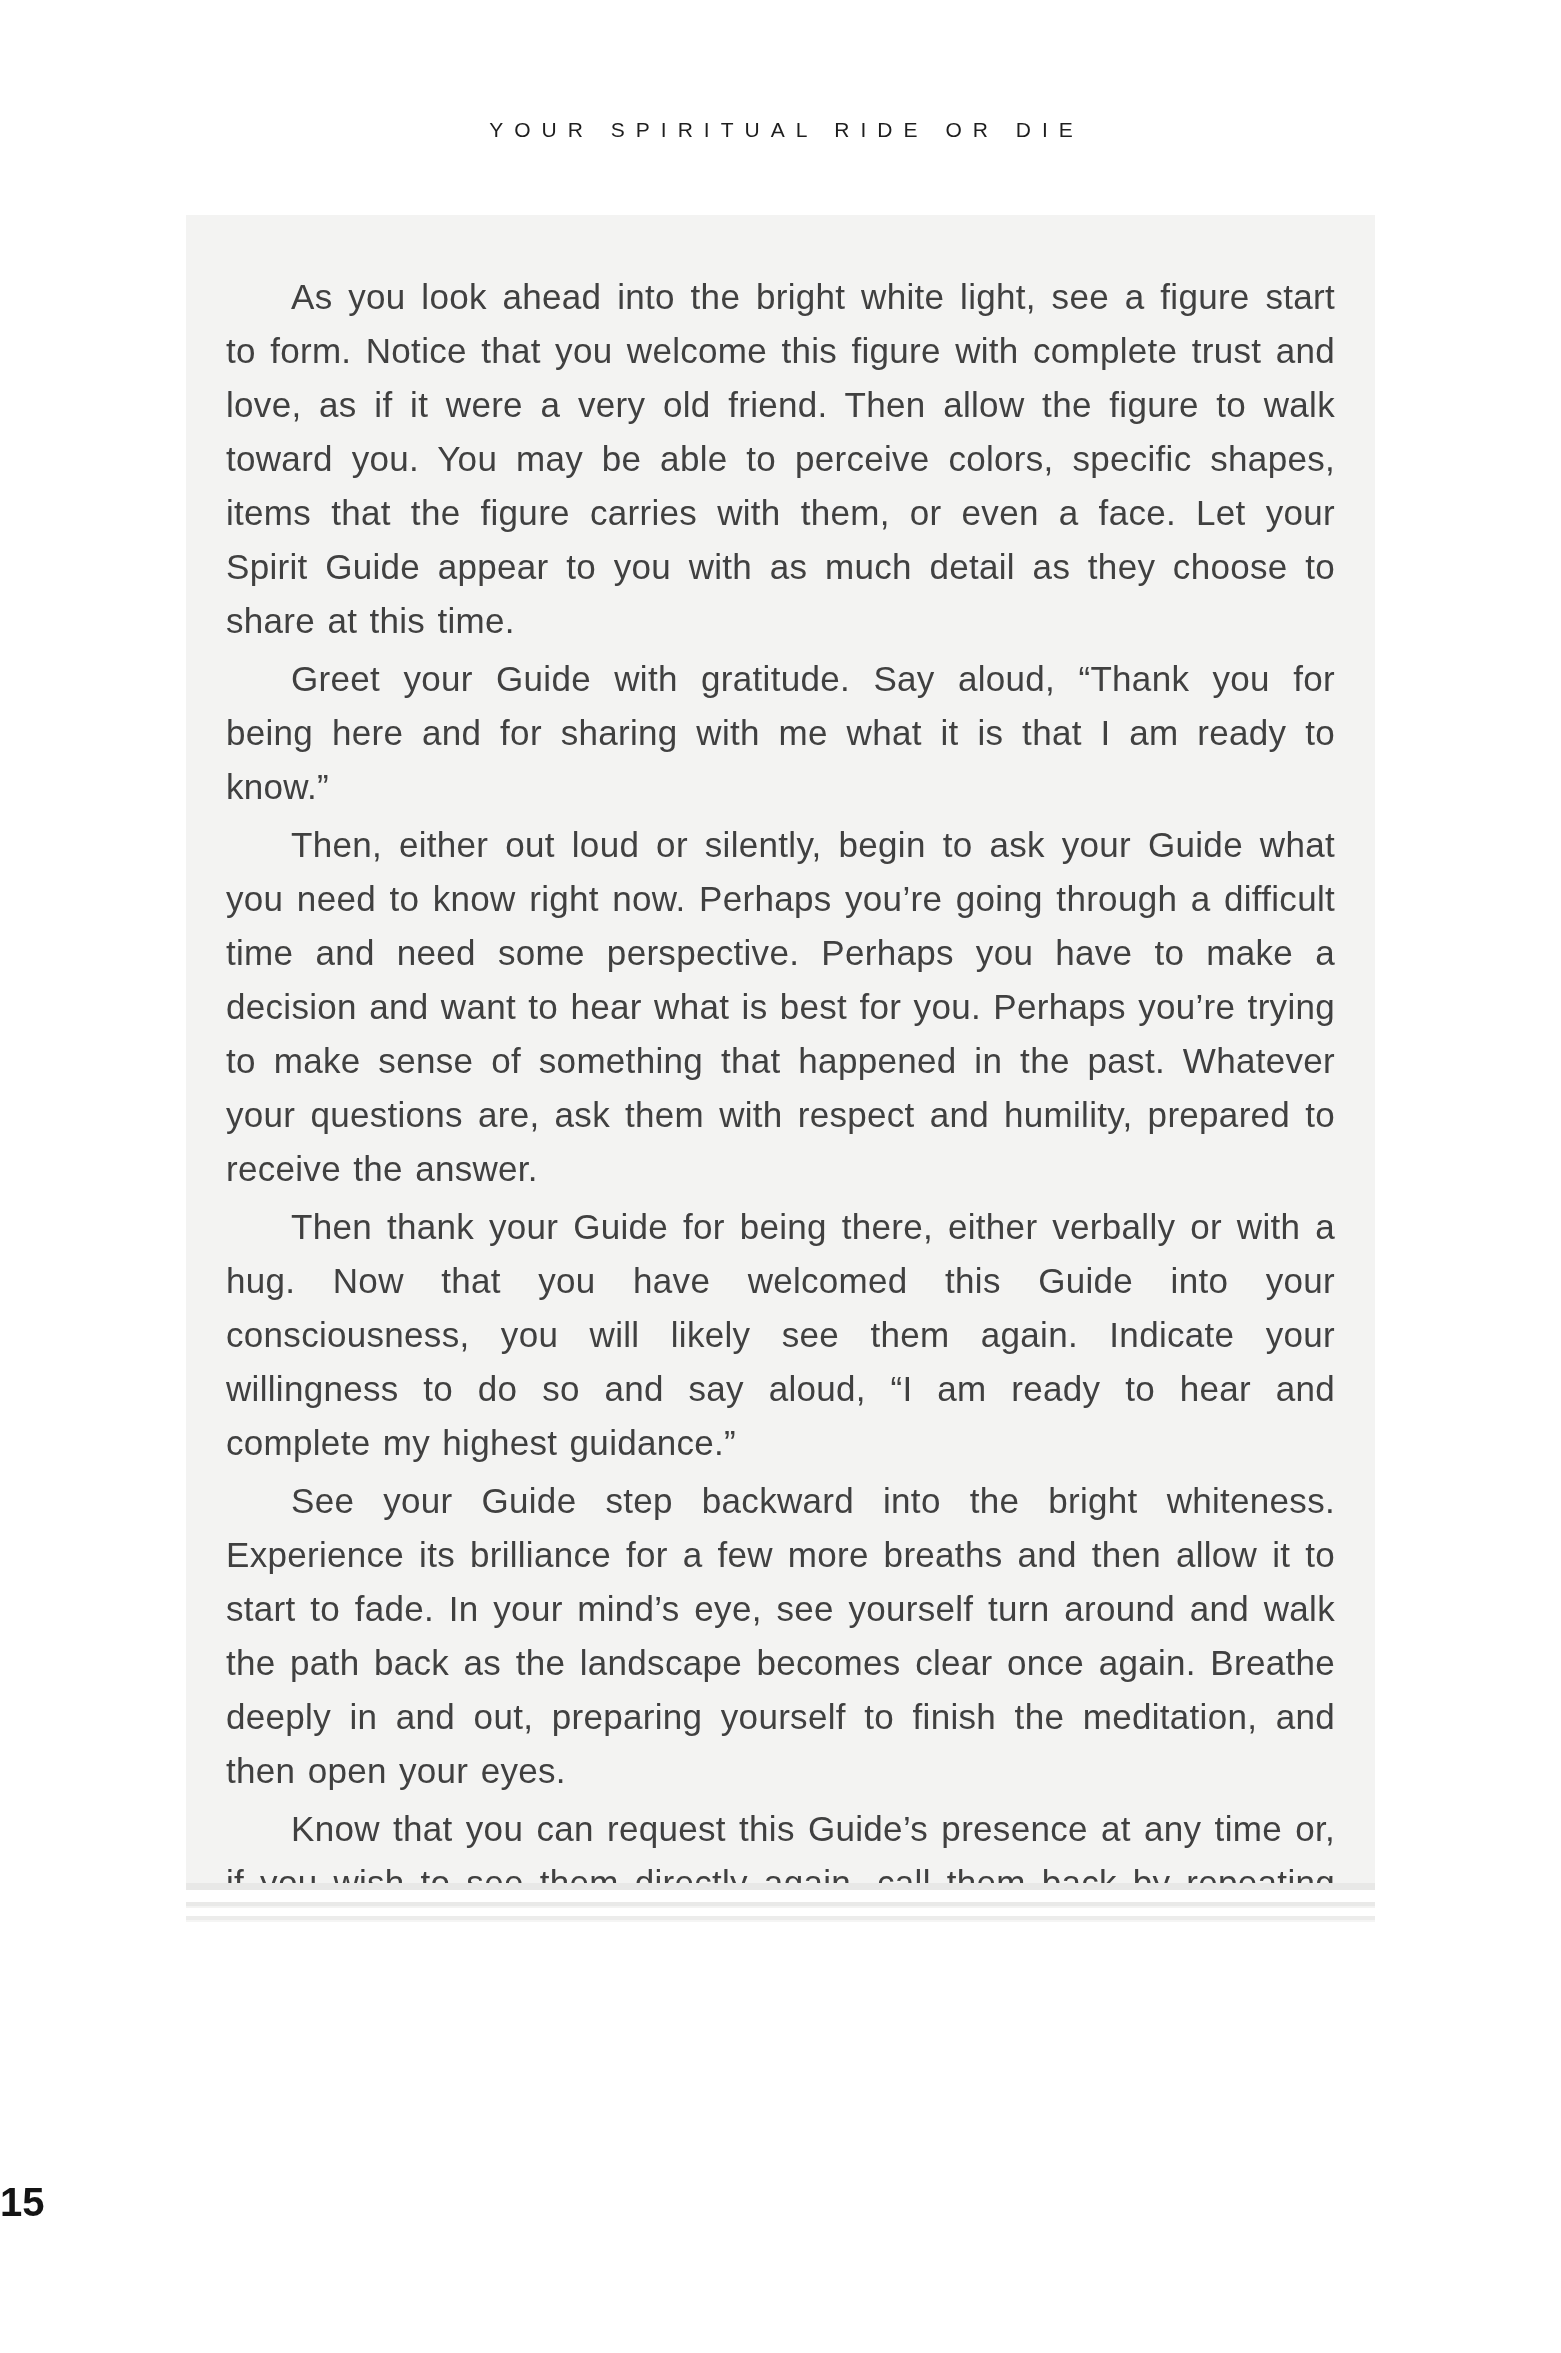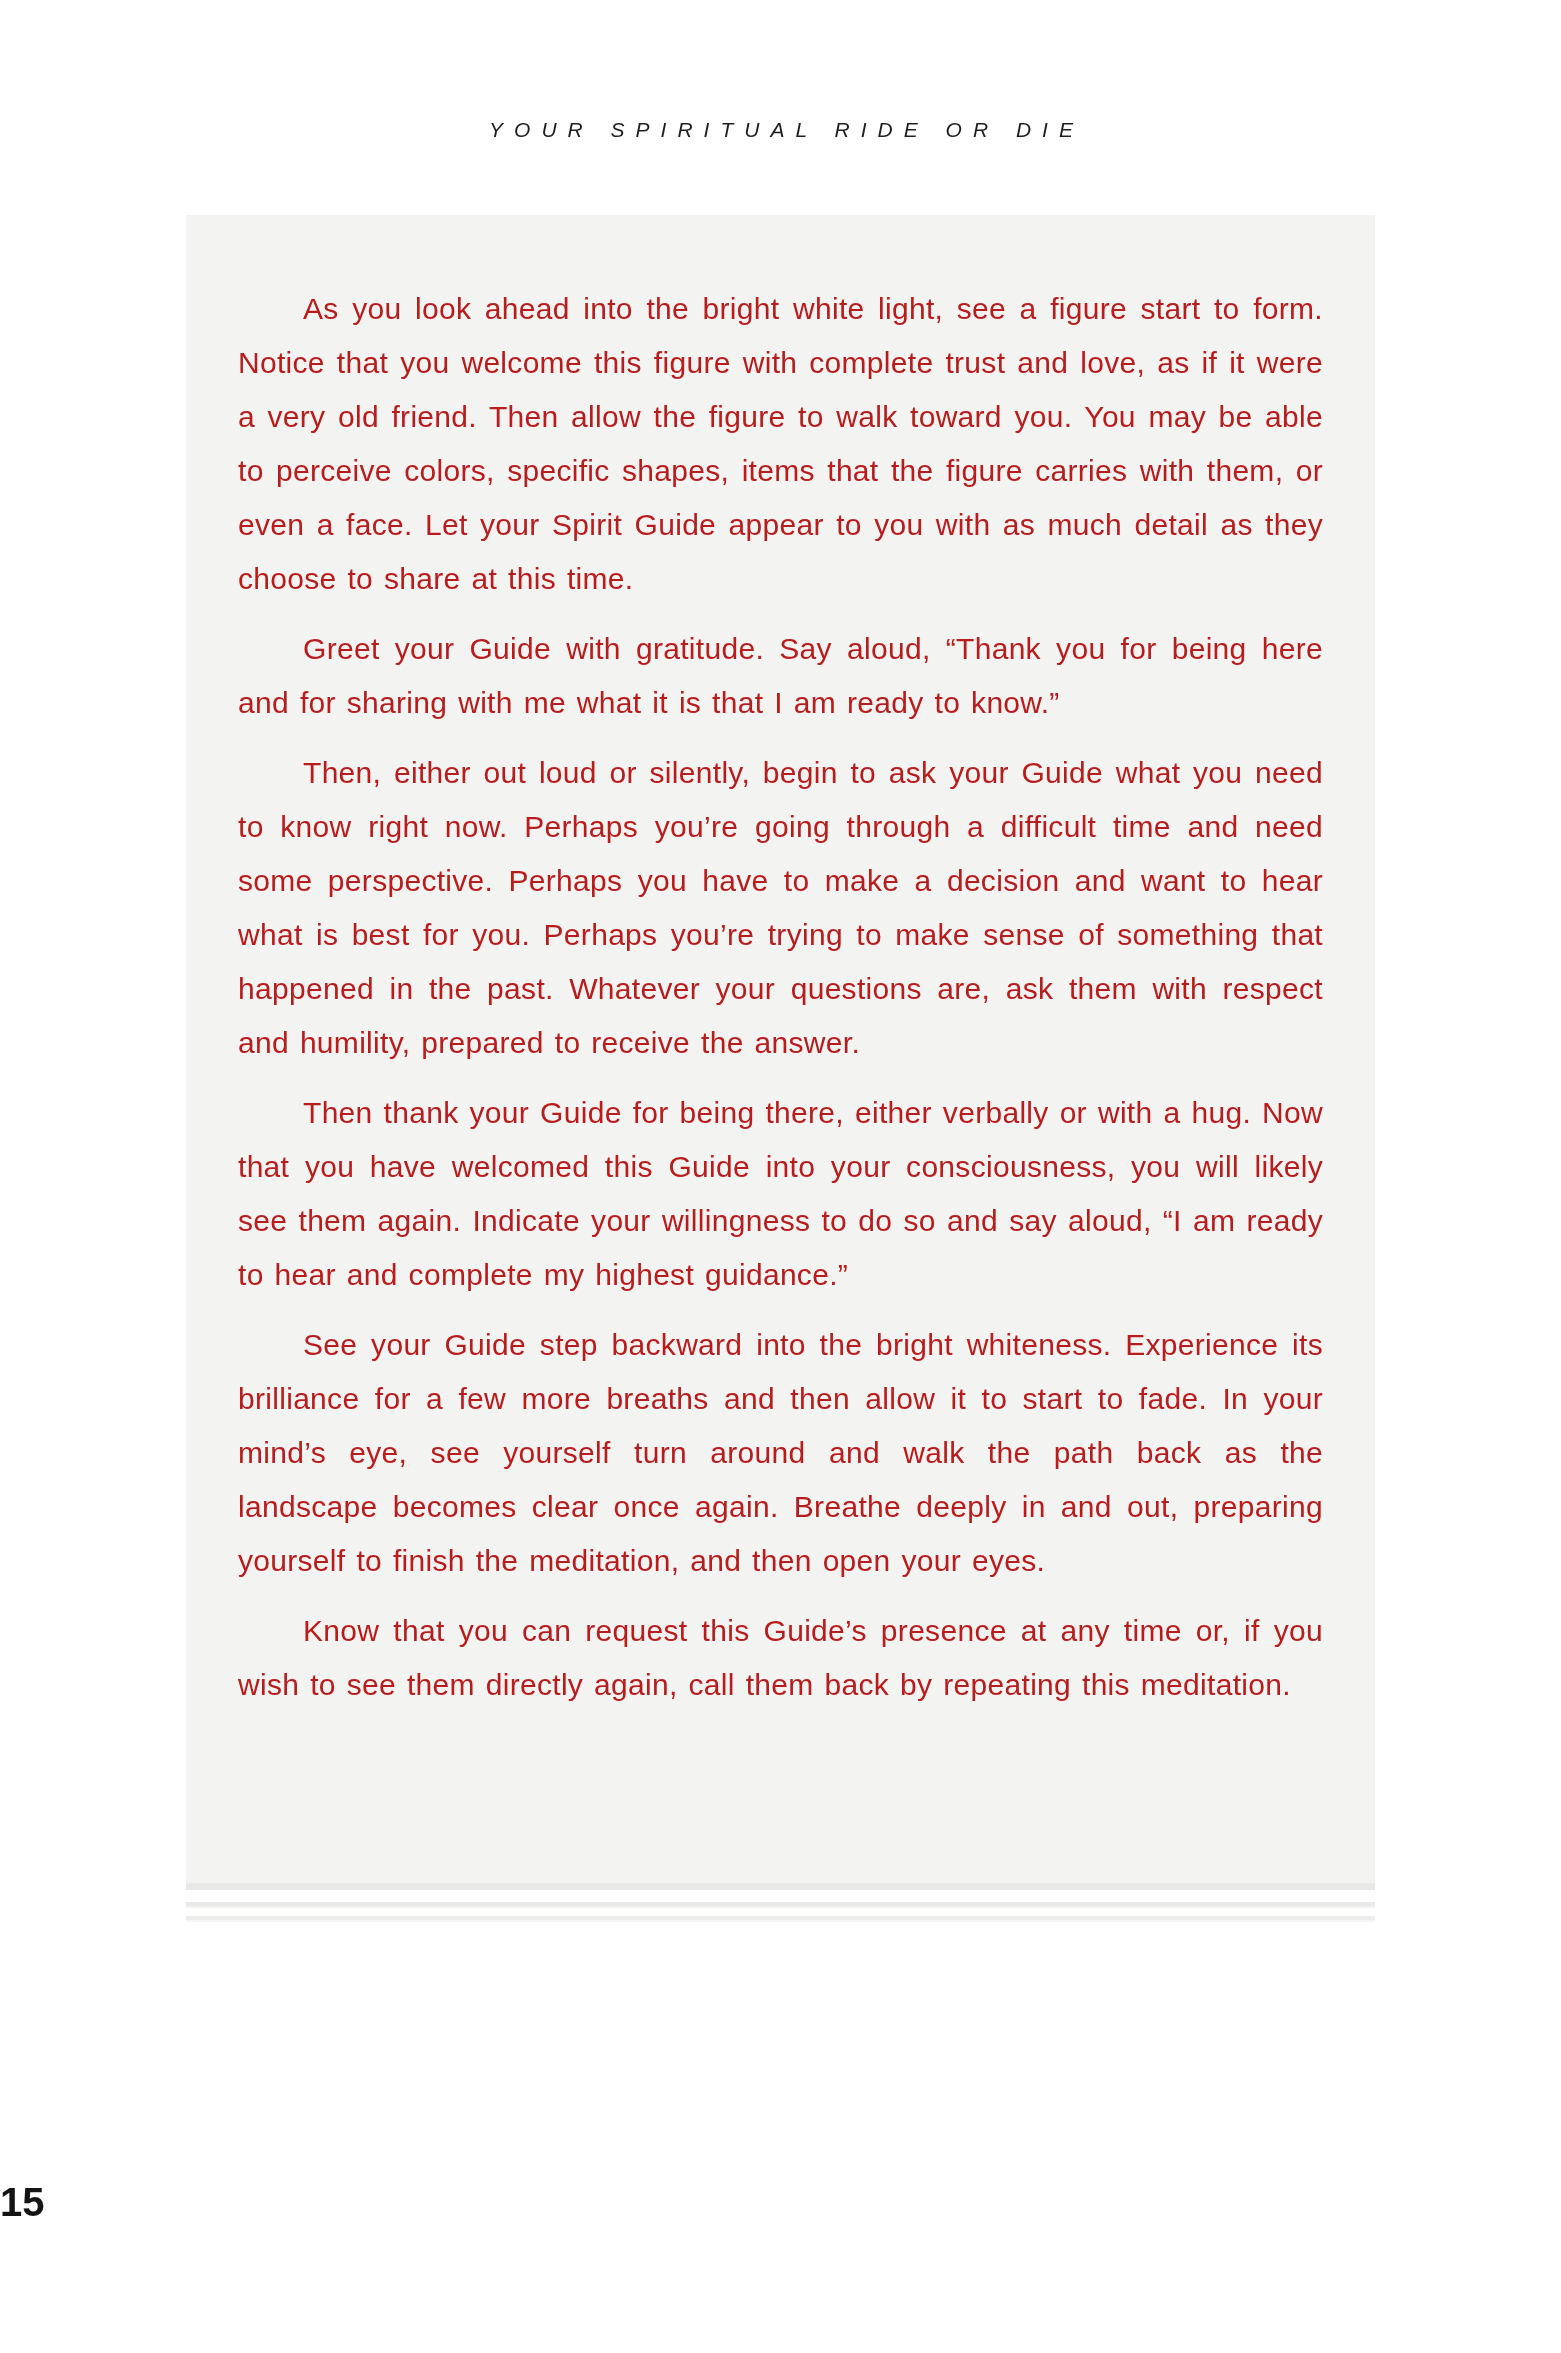--- a/index.html
+++ b/index.html
@@ -20,43 +20,42 @@
     top: 118px;
     left: 0;
     width: 100%;
     text-align: center;
     font-size: 21px;
     font-weight: 400;
     letter-spacing: 11px;
     text-indent: 11px; 
     color: #1e1e1e;
     white-space: nowrap;
-    font-style: italic;
   }
   .text-panel {
     position: absolute;
     left: 186px;
     top: 215px;
     width: 1189px;
     height: 1675px;
     box-sizing: border-box;
     background: #f3f3f2;
     border-bottom: 7.2px solid #e8e8e7;
     padding: 51px 36px 36px 36px;
     overflow: hidden;
   }
   .text-panel p {
-    margin: 16px;
+    margin: 4px;
     text-indent: 65px;
     text-align: justify;
-    font-size: 30px;
+    font-size: 35px;
     line-height: 54px;
     letter-spacing: 0.3px;
     word-spacing: 2.3px;
-    color: #b91c1c;
+    color: #404040;
     font-weight: 400;
   }
   .edge-stripe {
     position: absolute;
     left: 186px;
     width: 1189px;
     height: 6.3px;
   }
   .edge-stripe.s1 {
     top: 1902px;

